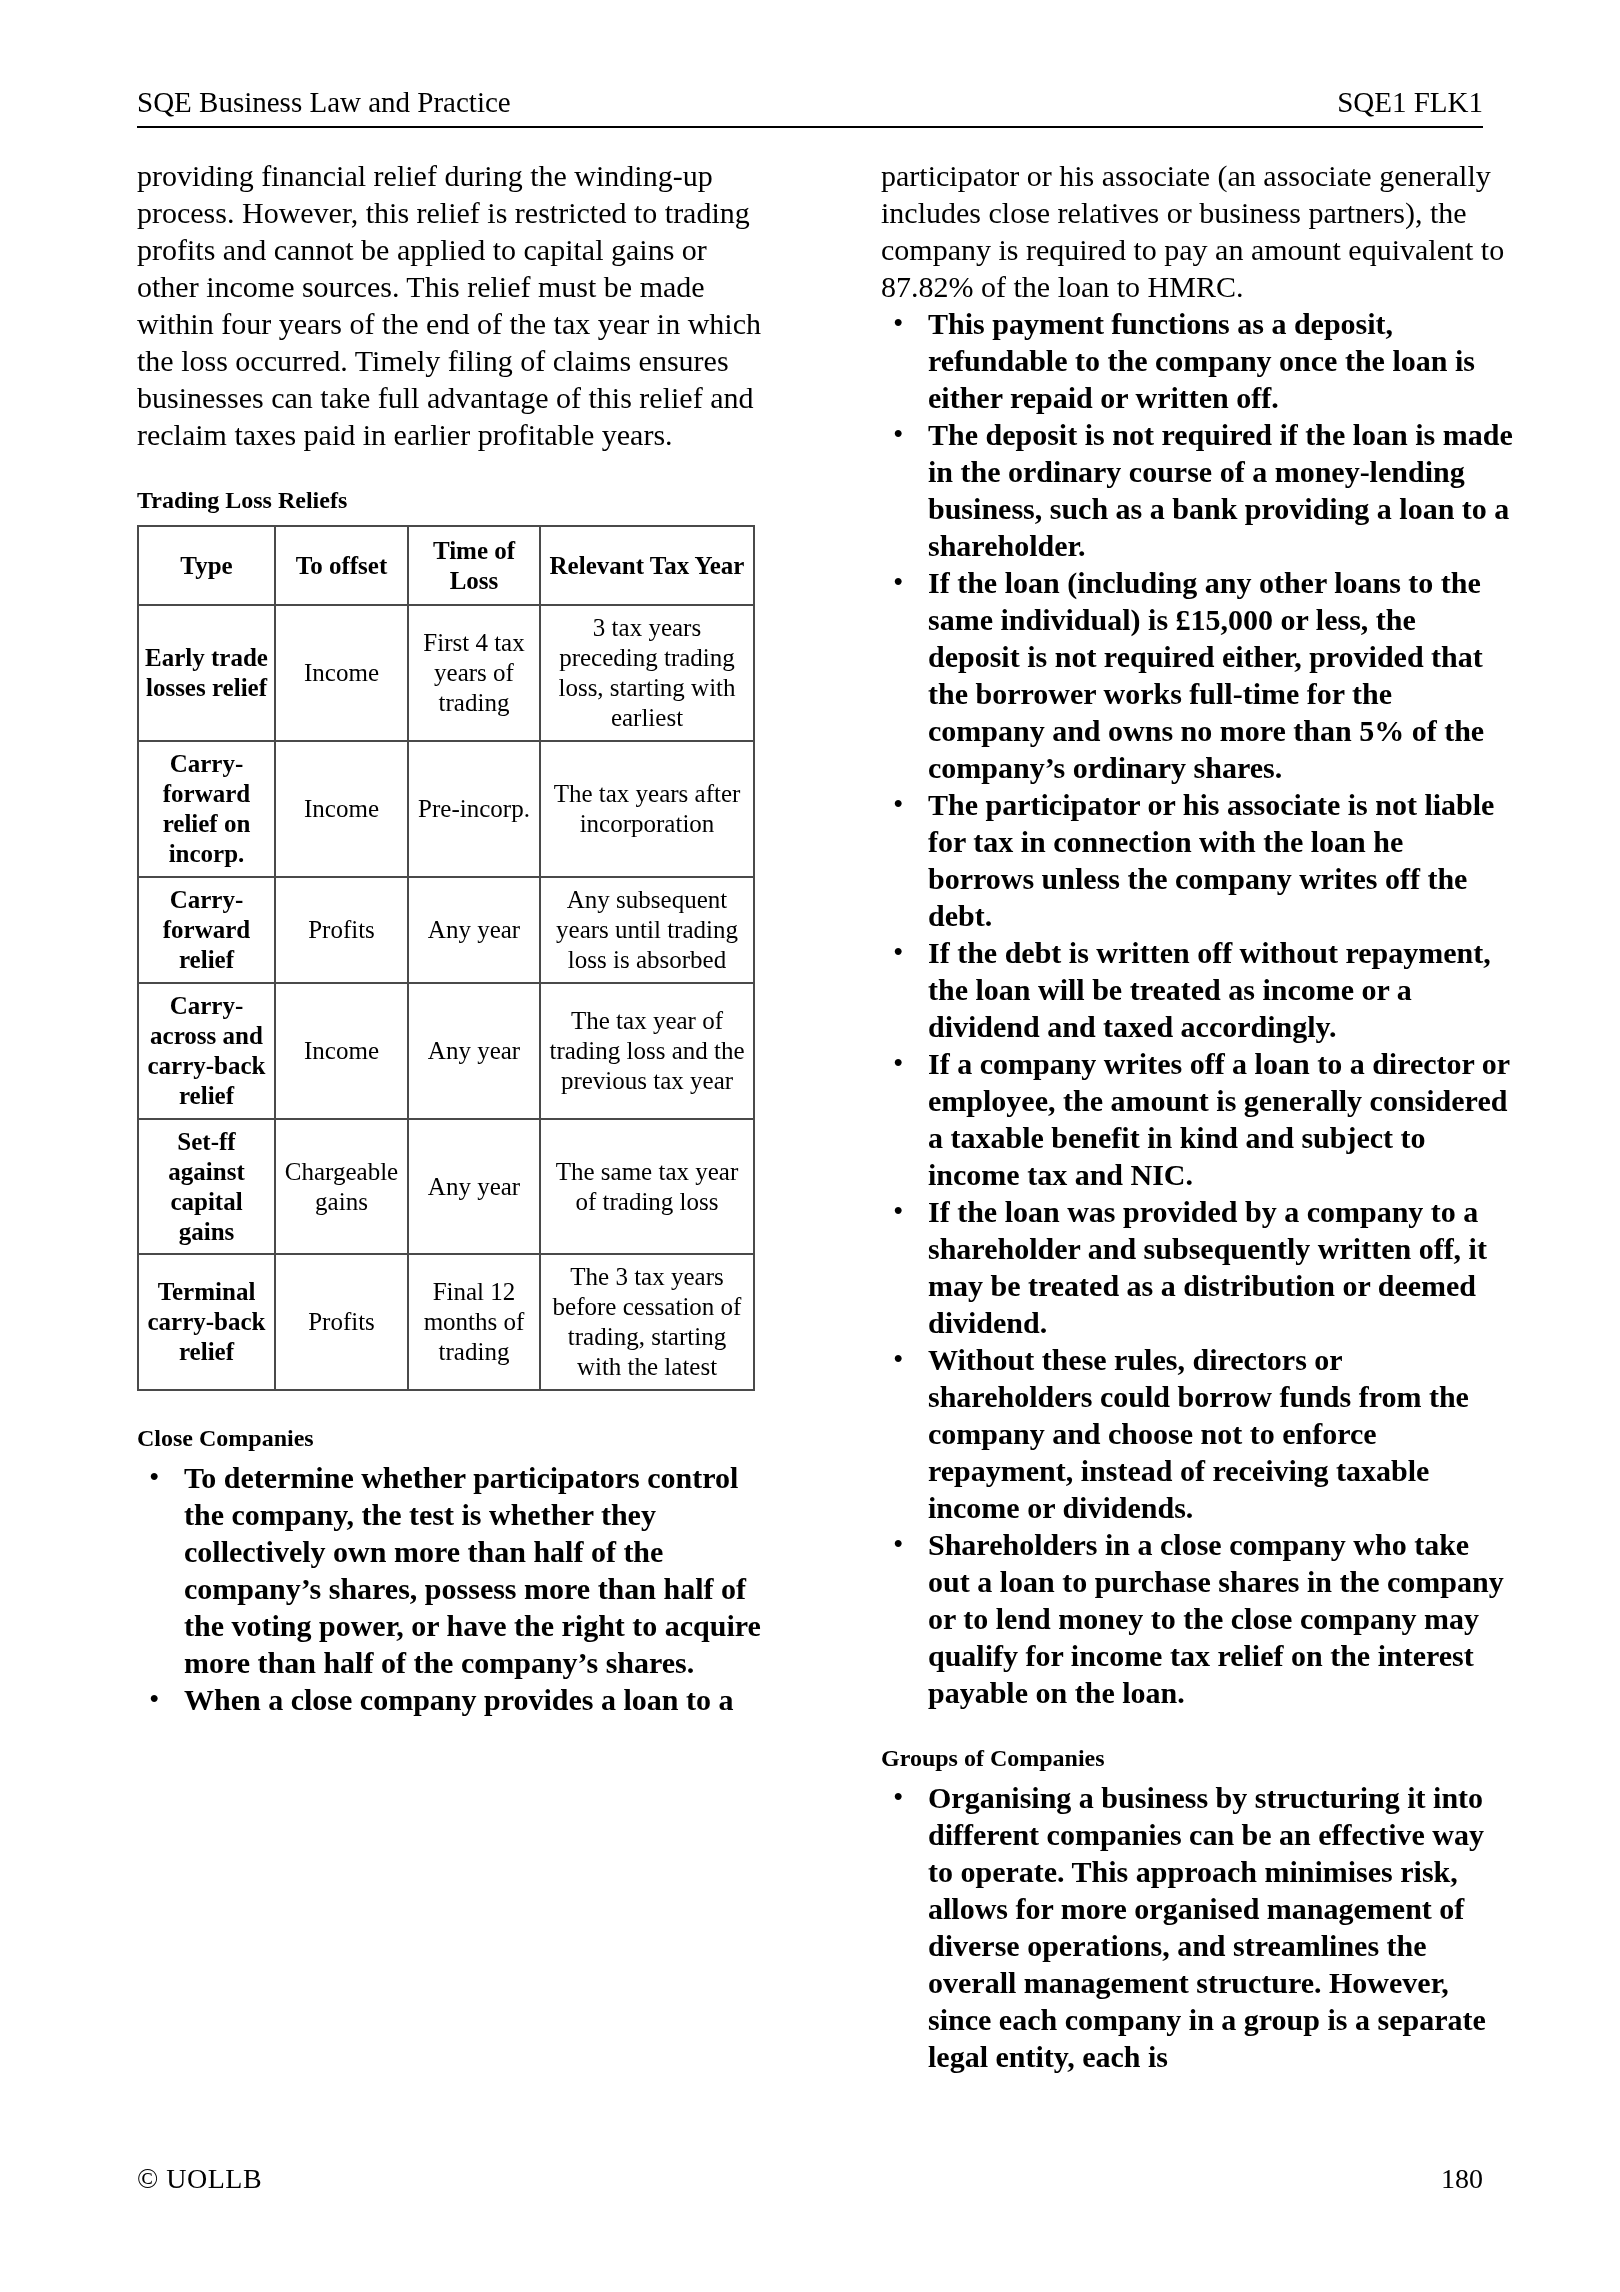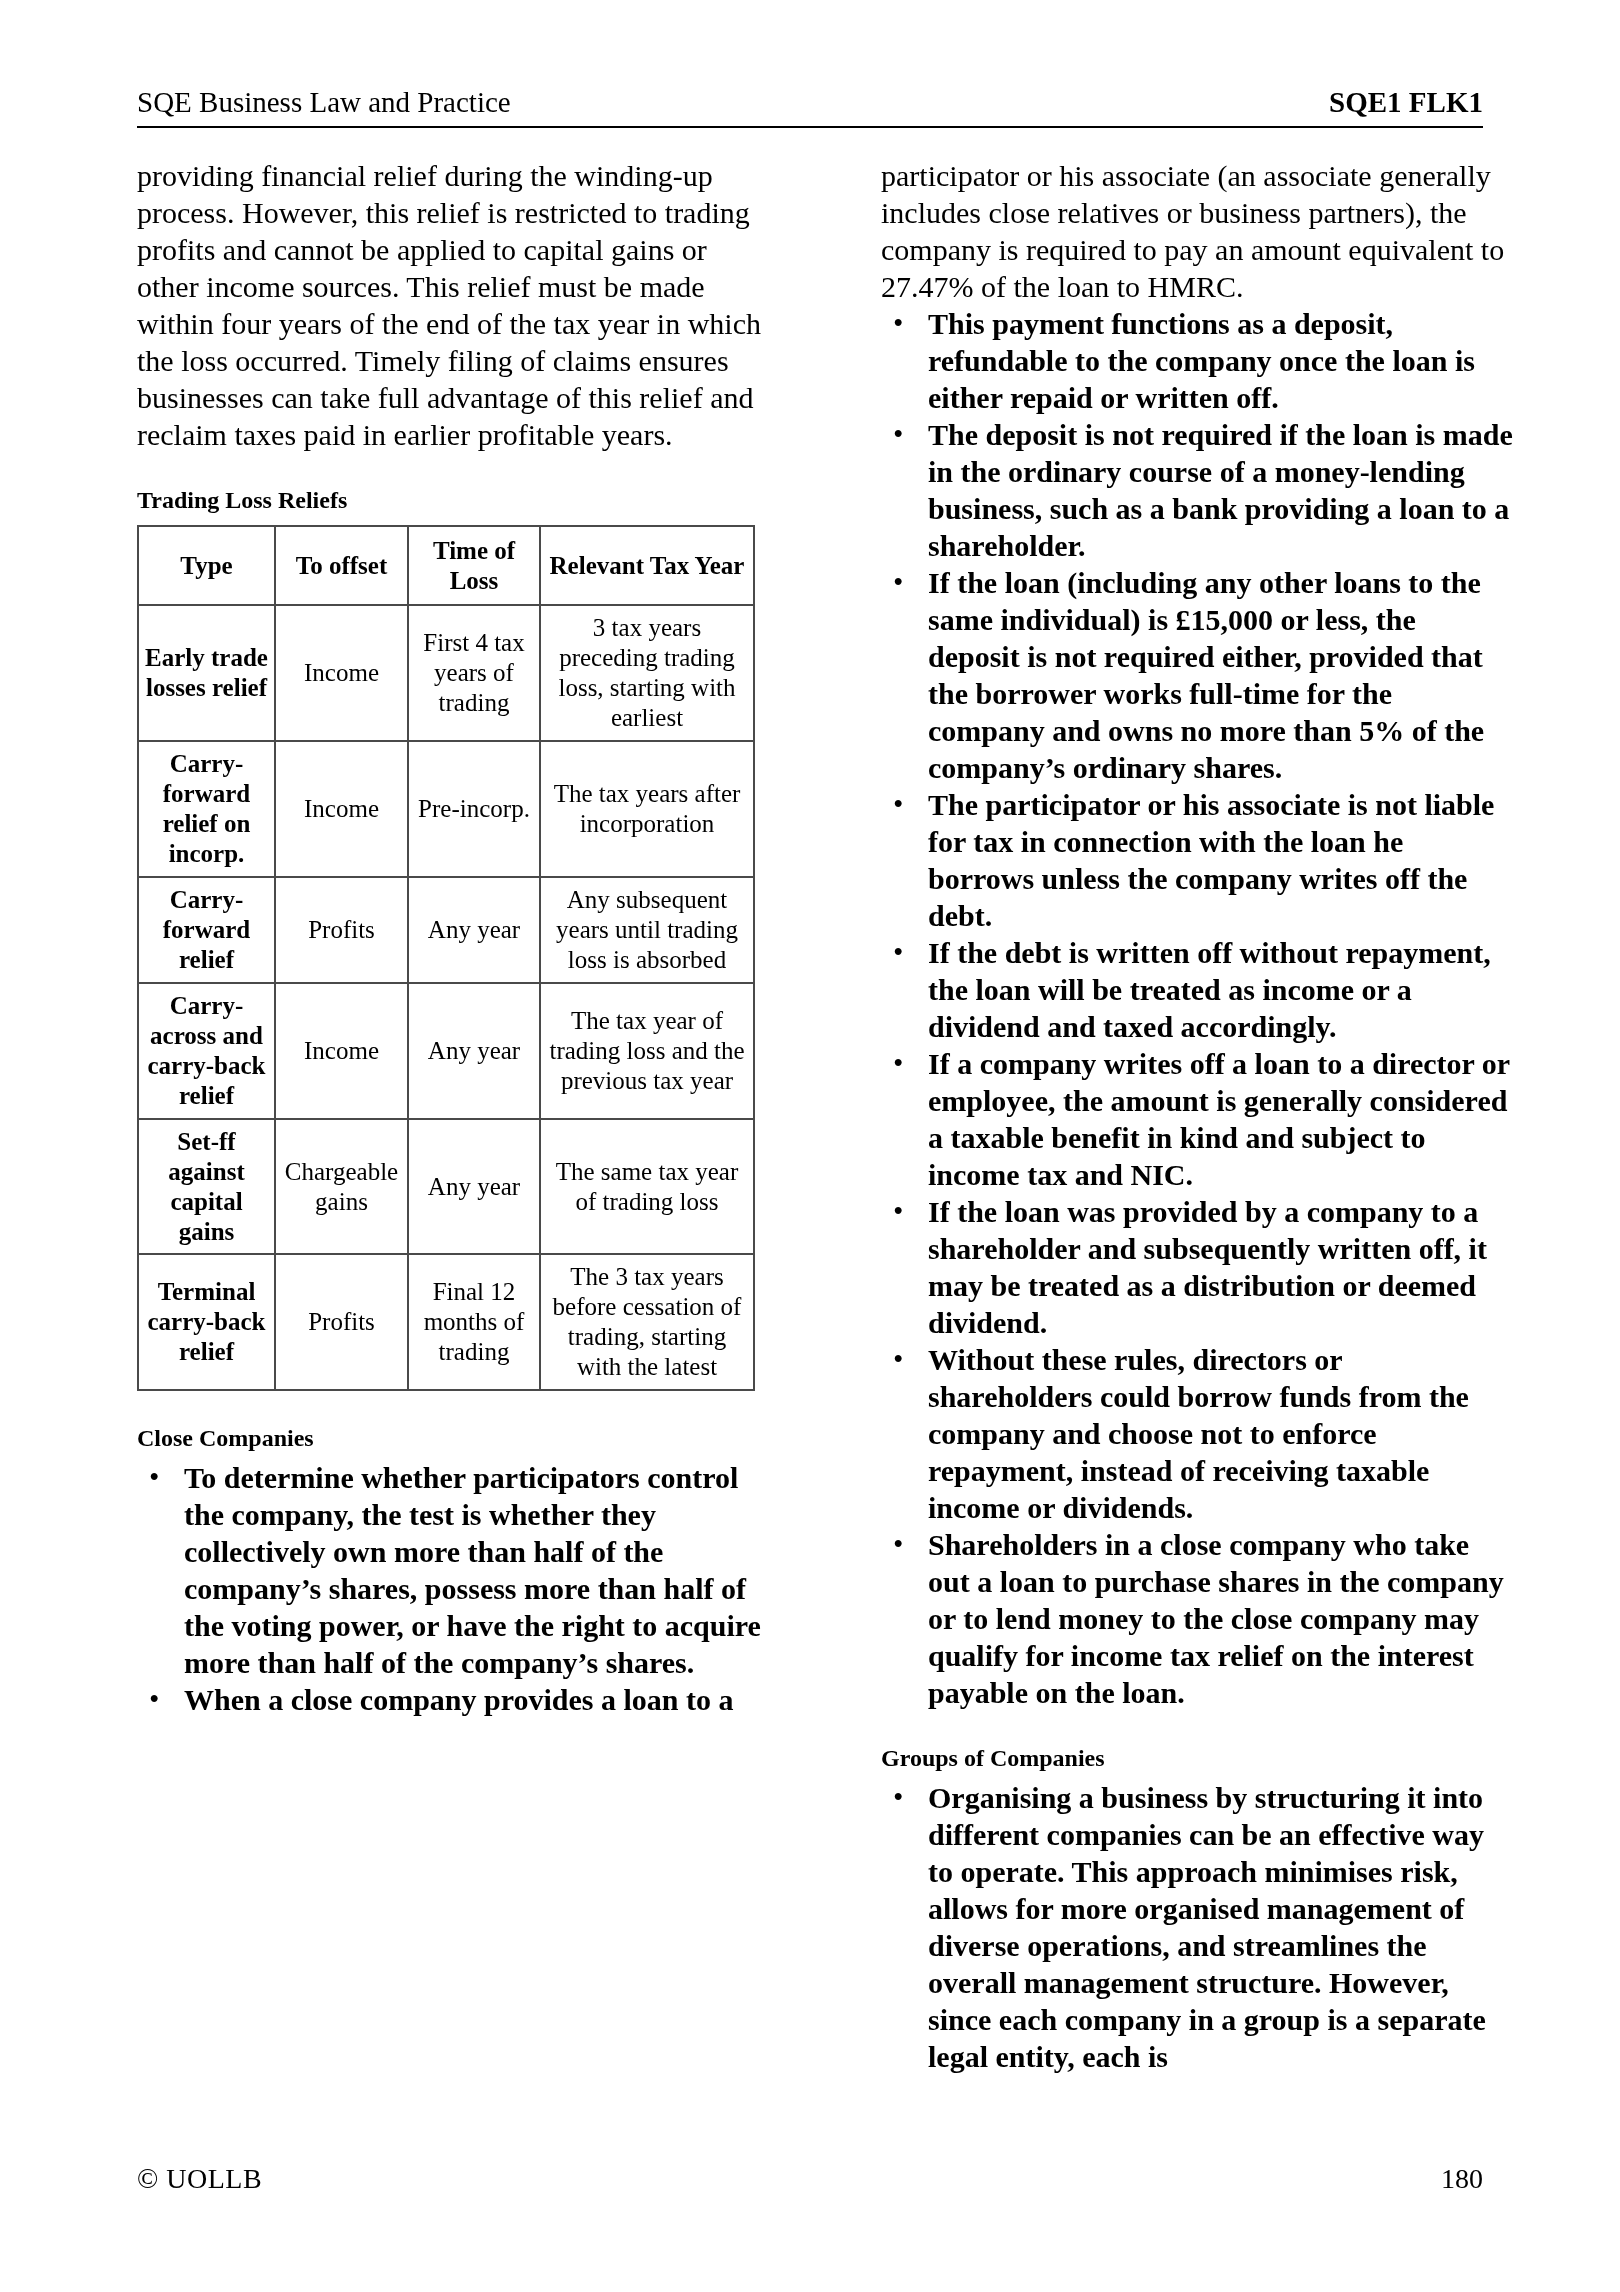--- a/index.html
+++ b/index.html
@@ -29,21 +29,21 @@
     right: 137px;
     display: flex;
     justify-content: space-between;
     align-items: flex-end;
     font-size: 29px;
     line-height: 1.0;
     padding-bottom: 8.8px;
     border-bottom: 2.9px solid #000000;
   }
   .running-header .hdr-left { white-space: nowrap; }
-  .running-header .hdr-right { white-space: nowrap; font-weight: bold; }
+  .running-header .hdr-right { white-space: nowrap; }
 
   
   .columns {
     position: absolute;
     top: 157px;
     left: 137px;
     right: 137px;
     bottom: 196px;
     display: flex;
     gap: 112px;
@@ -210,21 +210,21 @@
 
       <ul class="bullets">
         <li>To determine whether participators control the company, the test is whether they collectively own more than half of the company’s shares, possess more than half of the voting power, or have the right to acquire more than half of the company’s shares.</li>
         <li>When a close company provides a loan to a</li>
       </ul>
 
     </div>
 
     <div class="col">
 
-      <p class="body-text">participator or his associate (an associate generally includes close relatives or business partners), the company is required to pay an amount equivalent to 27.47% of the loan to HMRC.</p>
+      <p class="body-text">participator or his associate (an associate generally includes close relatives or business partners), the company is required to pay an amount equivalent to 87.82% of the loan to HMRC.</p>
 
       <ul class="bullets">
         <li>This payment functions as a deposit, refundable to the company once the loan is either repaid or written off.</li>
         <li>The deposit is not required if the loan is made in the ordinary course of a money-lending business, such as a bank providing a loan to a shareholder.</li>
         <li>If the loan (including any other loans to the same individual) is £15,000 or less, the deposit is not required either, provided that the borrower works full-time for the company and owns no more than 5% of the company’s ordinary shares.</li>
         <li>The participator or his associate is not liable for tax in connection with the loan he borrows unless the company writes off the debt.</li>
         <li>If the debt is written off without repayment, the loan will be treated as income or a dividend and taxed accordingly.</li>
         <li>If a company writes off a loan to a director or employee, the amount is generally considered a taxable benefit in kind and subject to income tax and NIC.</li>
         <li>If the loan was provided by a company to a shareholder and subsequently written off, it may be treated as a distribution or deemed dividend.</li>
         <li>Without these rules, directors or shareholders could borrow funds from the company and choose not to enforce repayment, instead of receiving taxable income or dividends.</li>

